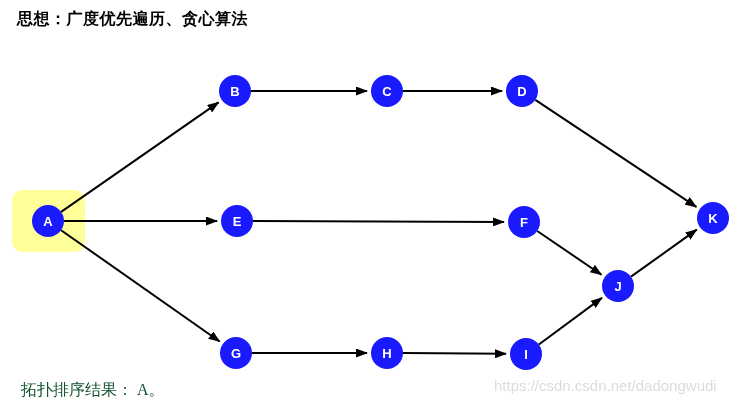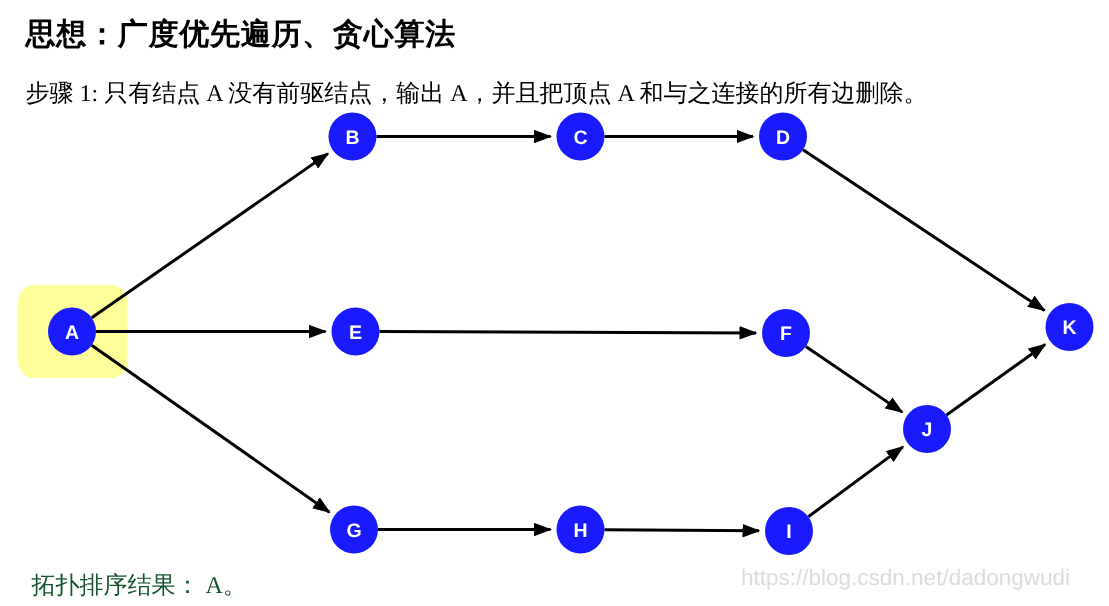--- a/index.html
+++ b/index.html
@@ -13,21 +13,21 @@
     height: 404px;
     background: #ffffff;
     overflow: hidden;
     font-family: "Liberation Sans", sans-serif;
   }
   .title {
     position: absolute;
     left: 17px;
     top: 9px;
     font-family: "Liberation Sans", sans-serif;
-    font-size: 20px;
+    font-size: 16px;
     font-weight: bold;
     color: #000000;
     letter-spacing: 0.5px;
     white-space: nowrap;
   }
   .step-text {
     position: absolute;
     left: 17px;
     top: 52px;
     font-family: "Liberation Serif", "DejaVu Serif", serif;
@@ -61,21 +61,20 @@
     white-space: nowrap;
   }
 </style>
 </head>
 <body>
 
 <div class="page">
 
   <div class="title">思想：广度优先遍历、贪心算法</div>
 
-  <div class="step-text">步骤 1: 只有结点 A 没有前驱结点，输出 A，并且把顶点 A 和与之连接的所有边删除。</div>
 
   <svg class="graph-svg" viewBox="0 0 739 404" xmlns="http://www.w3.org/2000/svg">
     <defs>
       <marker id="arrow" viewBox="0 0 12 9" markerWidth="12" markerHeight="9" refX="11" refY="4.5" markerUnits="userSpaceOnUse" orient="auto">
         <path d="M0,0 L12,4.5 L0,9 Z" fill="#000000"></path>
       </marker>
     </defs>
     <g>
         <rect x="12" y="190" width="73" height="62" rx="11" ry="11" fill="#ffff99"></rect>
       </g>
@@ -136,15 +135,15 @@
         </g>
         <g>
           <circle cx="713" cy="218" r="16" fill="#1a1aff"></circle>
           <text x="713" y="218" dy="0.36em" text-anchor="middle" fill="#ffffff" font-family="&quot;Liberation Sans&quot;, sans-serif" font-size="13" font-weight="bold">K</text>
         </g>
       </g>
   </svg>
 
   <div class="result-text">拓扑排序结果： A。</div>
 
-  <div class="watermark">https://blog.csdn.net/dadongwudi</div>
+  <div class="watermark">https://csdn.csdn.net/dadongwudi</div>
 
 </div>
 
 </body></html>

